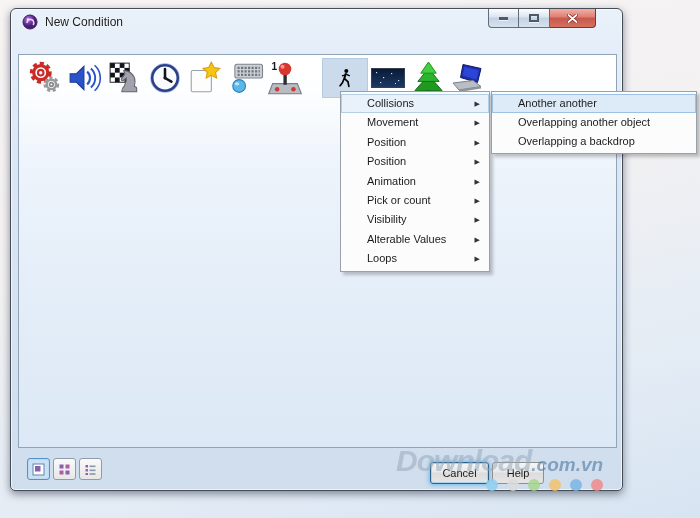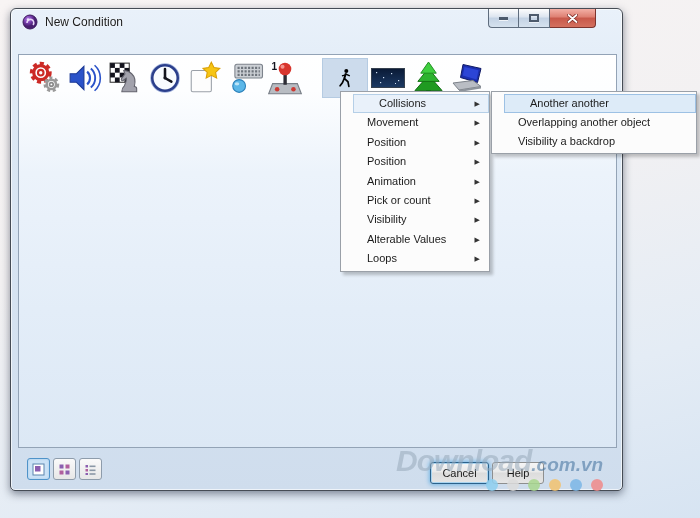--- a/index.html
+++ b/index.html
@@ -45,21 +45,21 @@
 
   
   .popup { position:absolute; background:#fcfcfc; border:1px solid #9aa0a8;
     box-shadow:3px 3px 3px rgba(0,0,0,.22); z-index:20; padding:2px 0; }
   .menu-main { left:340px; top:91px; width:150px; }
   .menu-sub  { left:491px; top:91px; width:206px; }
   .mi { position:relative; height:19.4px; line-height:19.4px; font-size:11px;
     color:#1b1b1b; padding-left:26px; cursor:pointer; white-space:nowrap; }
   .menu-sub .mi { height:19px; line-height:19px; }
   .mi .arr { position:absolute; right:9px; top:0; font-size:7px; line-height:19.4px; color:#333; }
-  .mi.hl  { background:#e9f1fa; box-shadow:inset 0 0 0 1px #b5cfe7;margin-left:12px; }
+  .mi.hl  { background:#e9f1fa; box-shadow:inset 0 0 0 1px #b5cfe7; }
   .menu-sub .mi.hl { background:#ddebf8; box-shadow:inset 0 0 0 1px #9dc1e4; }
 
   
   .view-btns { position:absolute; left:16px; top:449px; display:flex; gap:3px; }
   .vbtn { width:23px; height:22px; border:1px solid #8e9cab; border-radius:3px;
     background:linear-gradient(#fafafa,#e7e7e7); display:flex; align-items:center;
     justify-content:center; cursor:pointer; }
   .vbtn.selected { background:#cbe2f6; border-color:#4f93c9;
     box-shadow:inset 0 0 2px #9fc8e8; }
 
@@ -289,21 +289,21 @@
     <div class="mi"><span>Animation</span><span class="arr">▶</span></div>
     <div class="mi"><span>Pick or count</span><span class="arr">▶</span></div>
     <div class="mi"><span>Visibility</span><span class="arr">▶</span></div>
     <div class="mi"><span>Alterable Values</span><span class="arr">▶</span></div>
     <div class="mi"><span>Loops</span><span class="arr">▶</span></div>
   </div>
 
   <div class="popup menu-sub">
     <div class="mi hl"><span>Another another</span></div>
     <div class="mi"><span>Overlapping another object</span></div>
-    <div class="mi"><span>Visibility a backdrop</span></div>
+    <div class="mi"><span>Overlapping a backdrop</span></div>
   </div>
 
   <div class="watermark"><span class="wm-main">Download</span><span class="wm-suffix">.com.vn</span></div>
   <div class="wm-dots">
     <div class="dot" style="background: rgb(143, 208, 240);"></div>
     <div class="dot" style="background: rgb(220, 220, 220);"></div>
     <div class="dot" style="background: rgb(169, 215, 142);"></div>
     <div class="dot" style="background: rgb(243, 195, 111);"></div>
     <div class="dot" style="background: rgb(124, 183, 230);"></div>
     <div class="dot" style="background: rgb(240, 138, 138);"></div>

